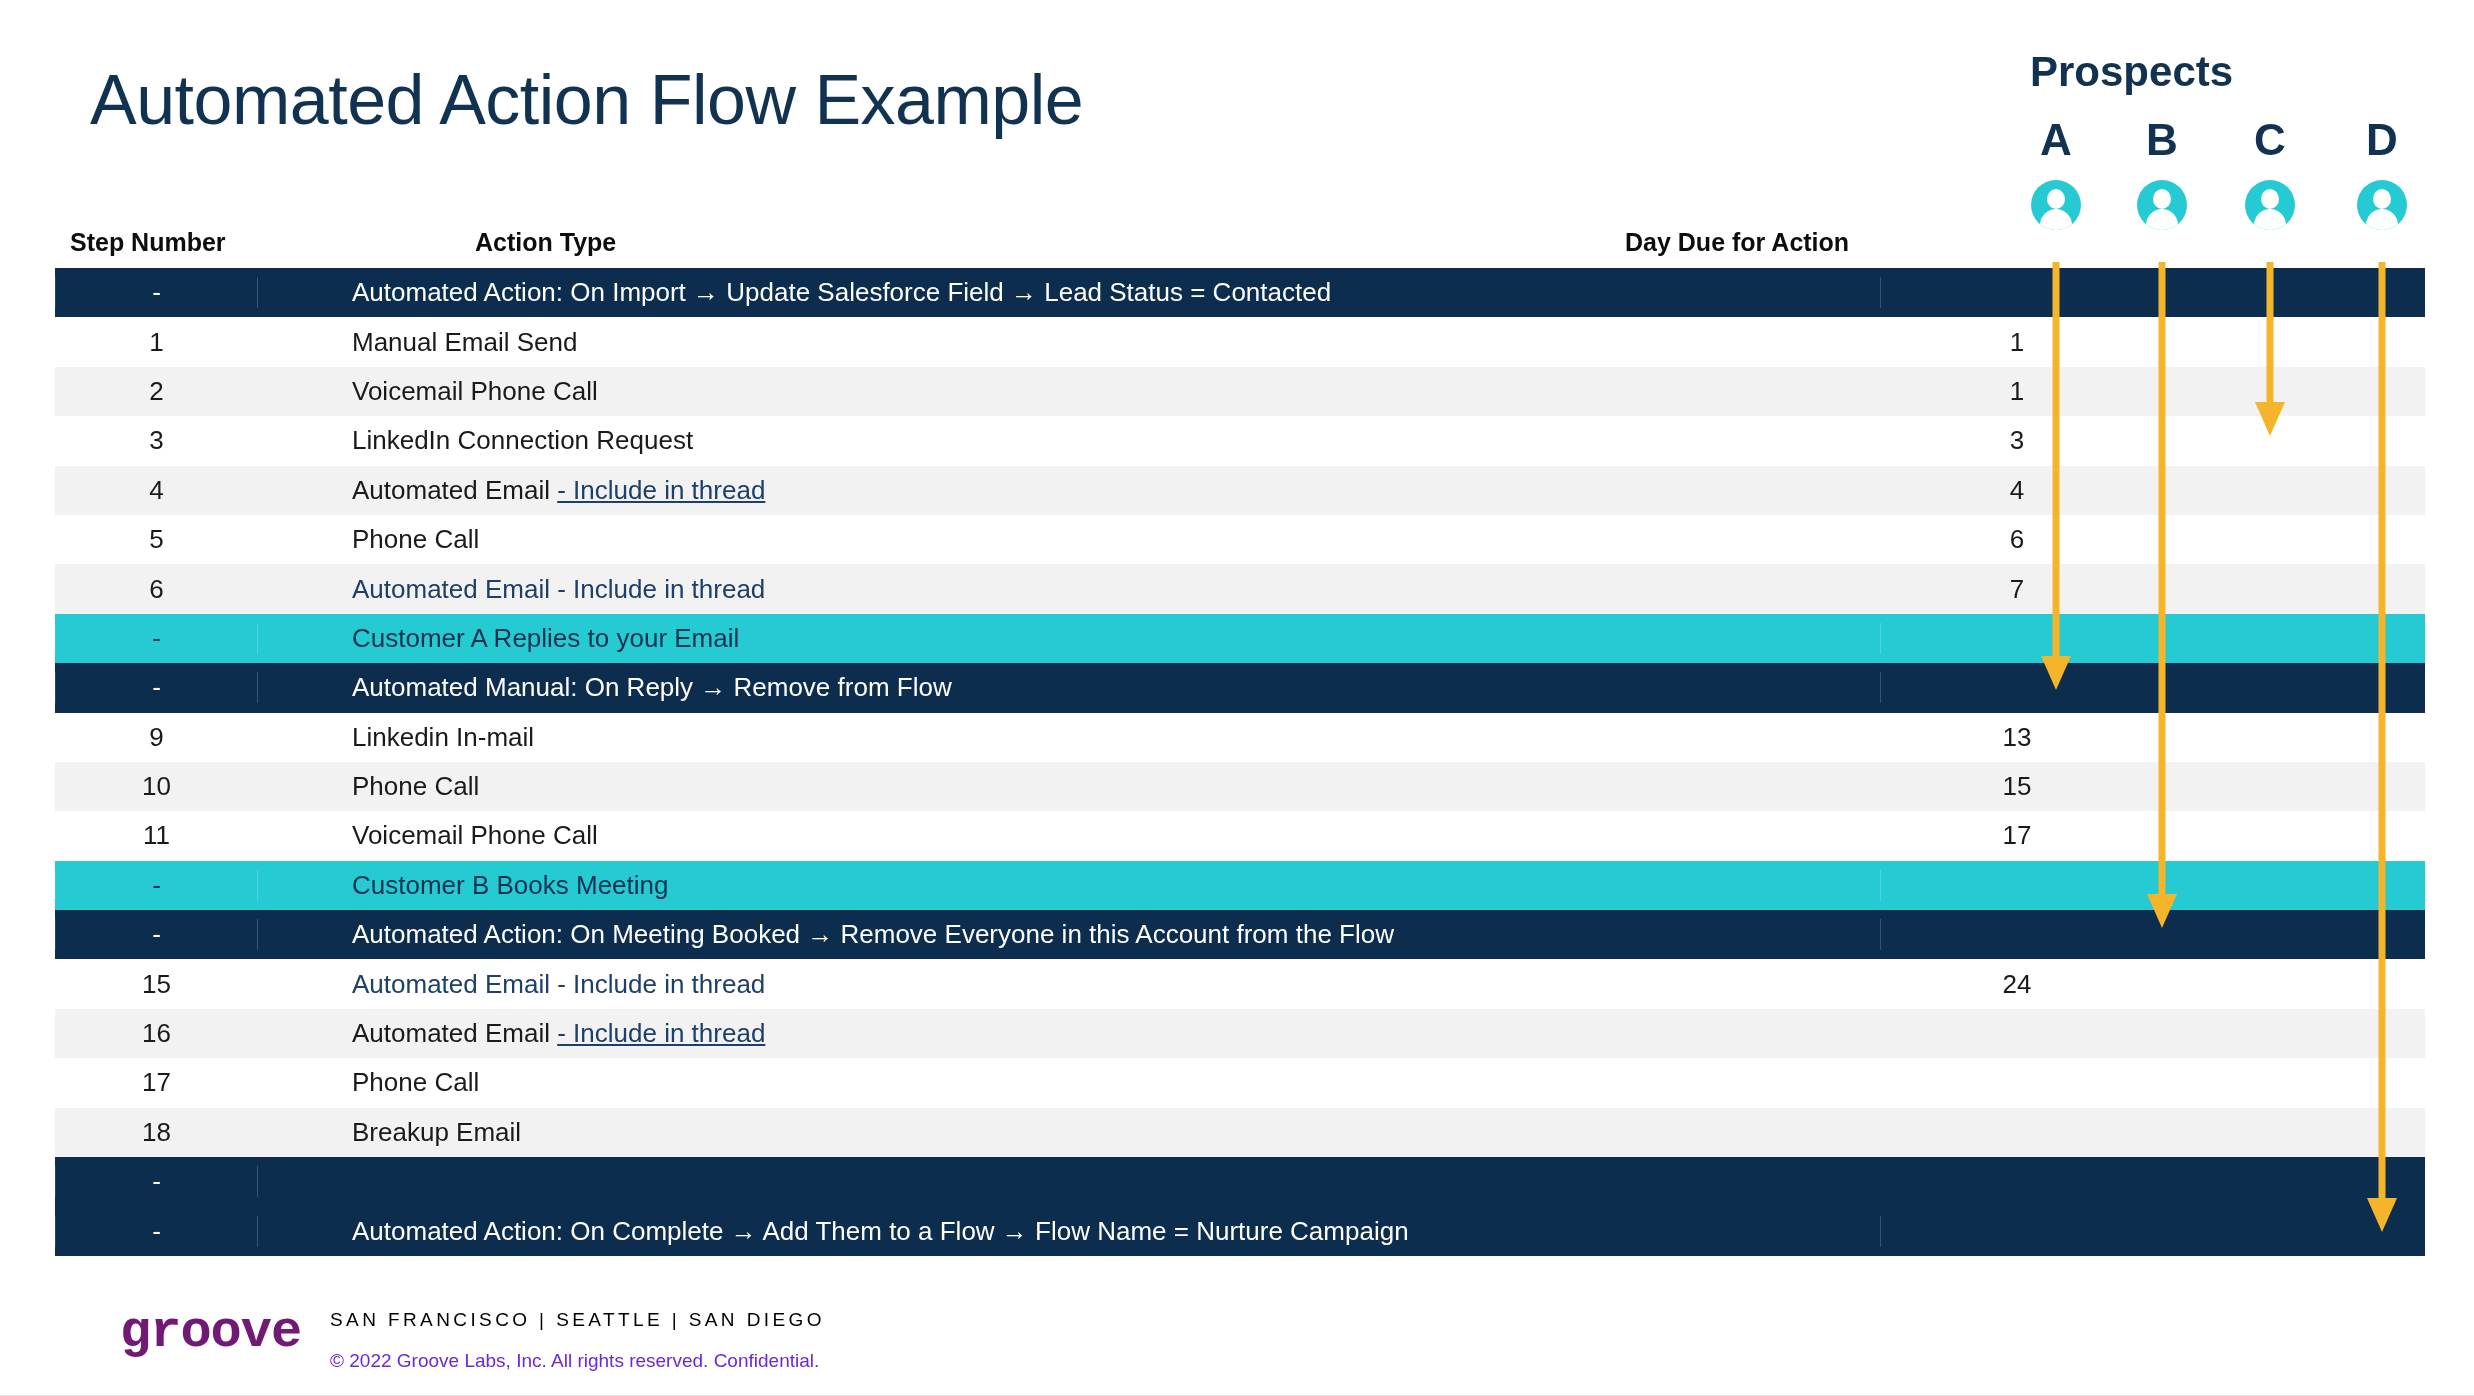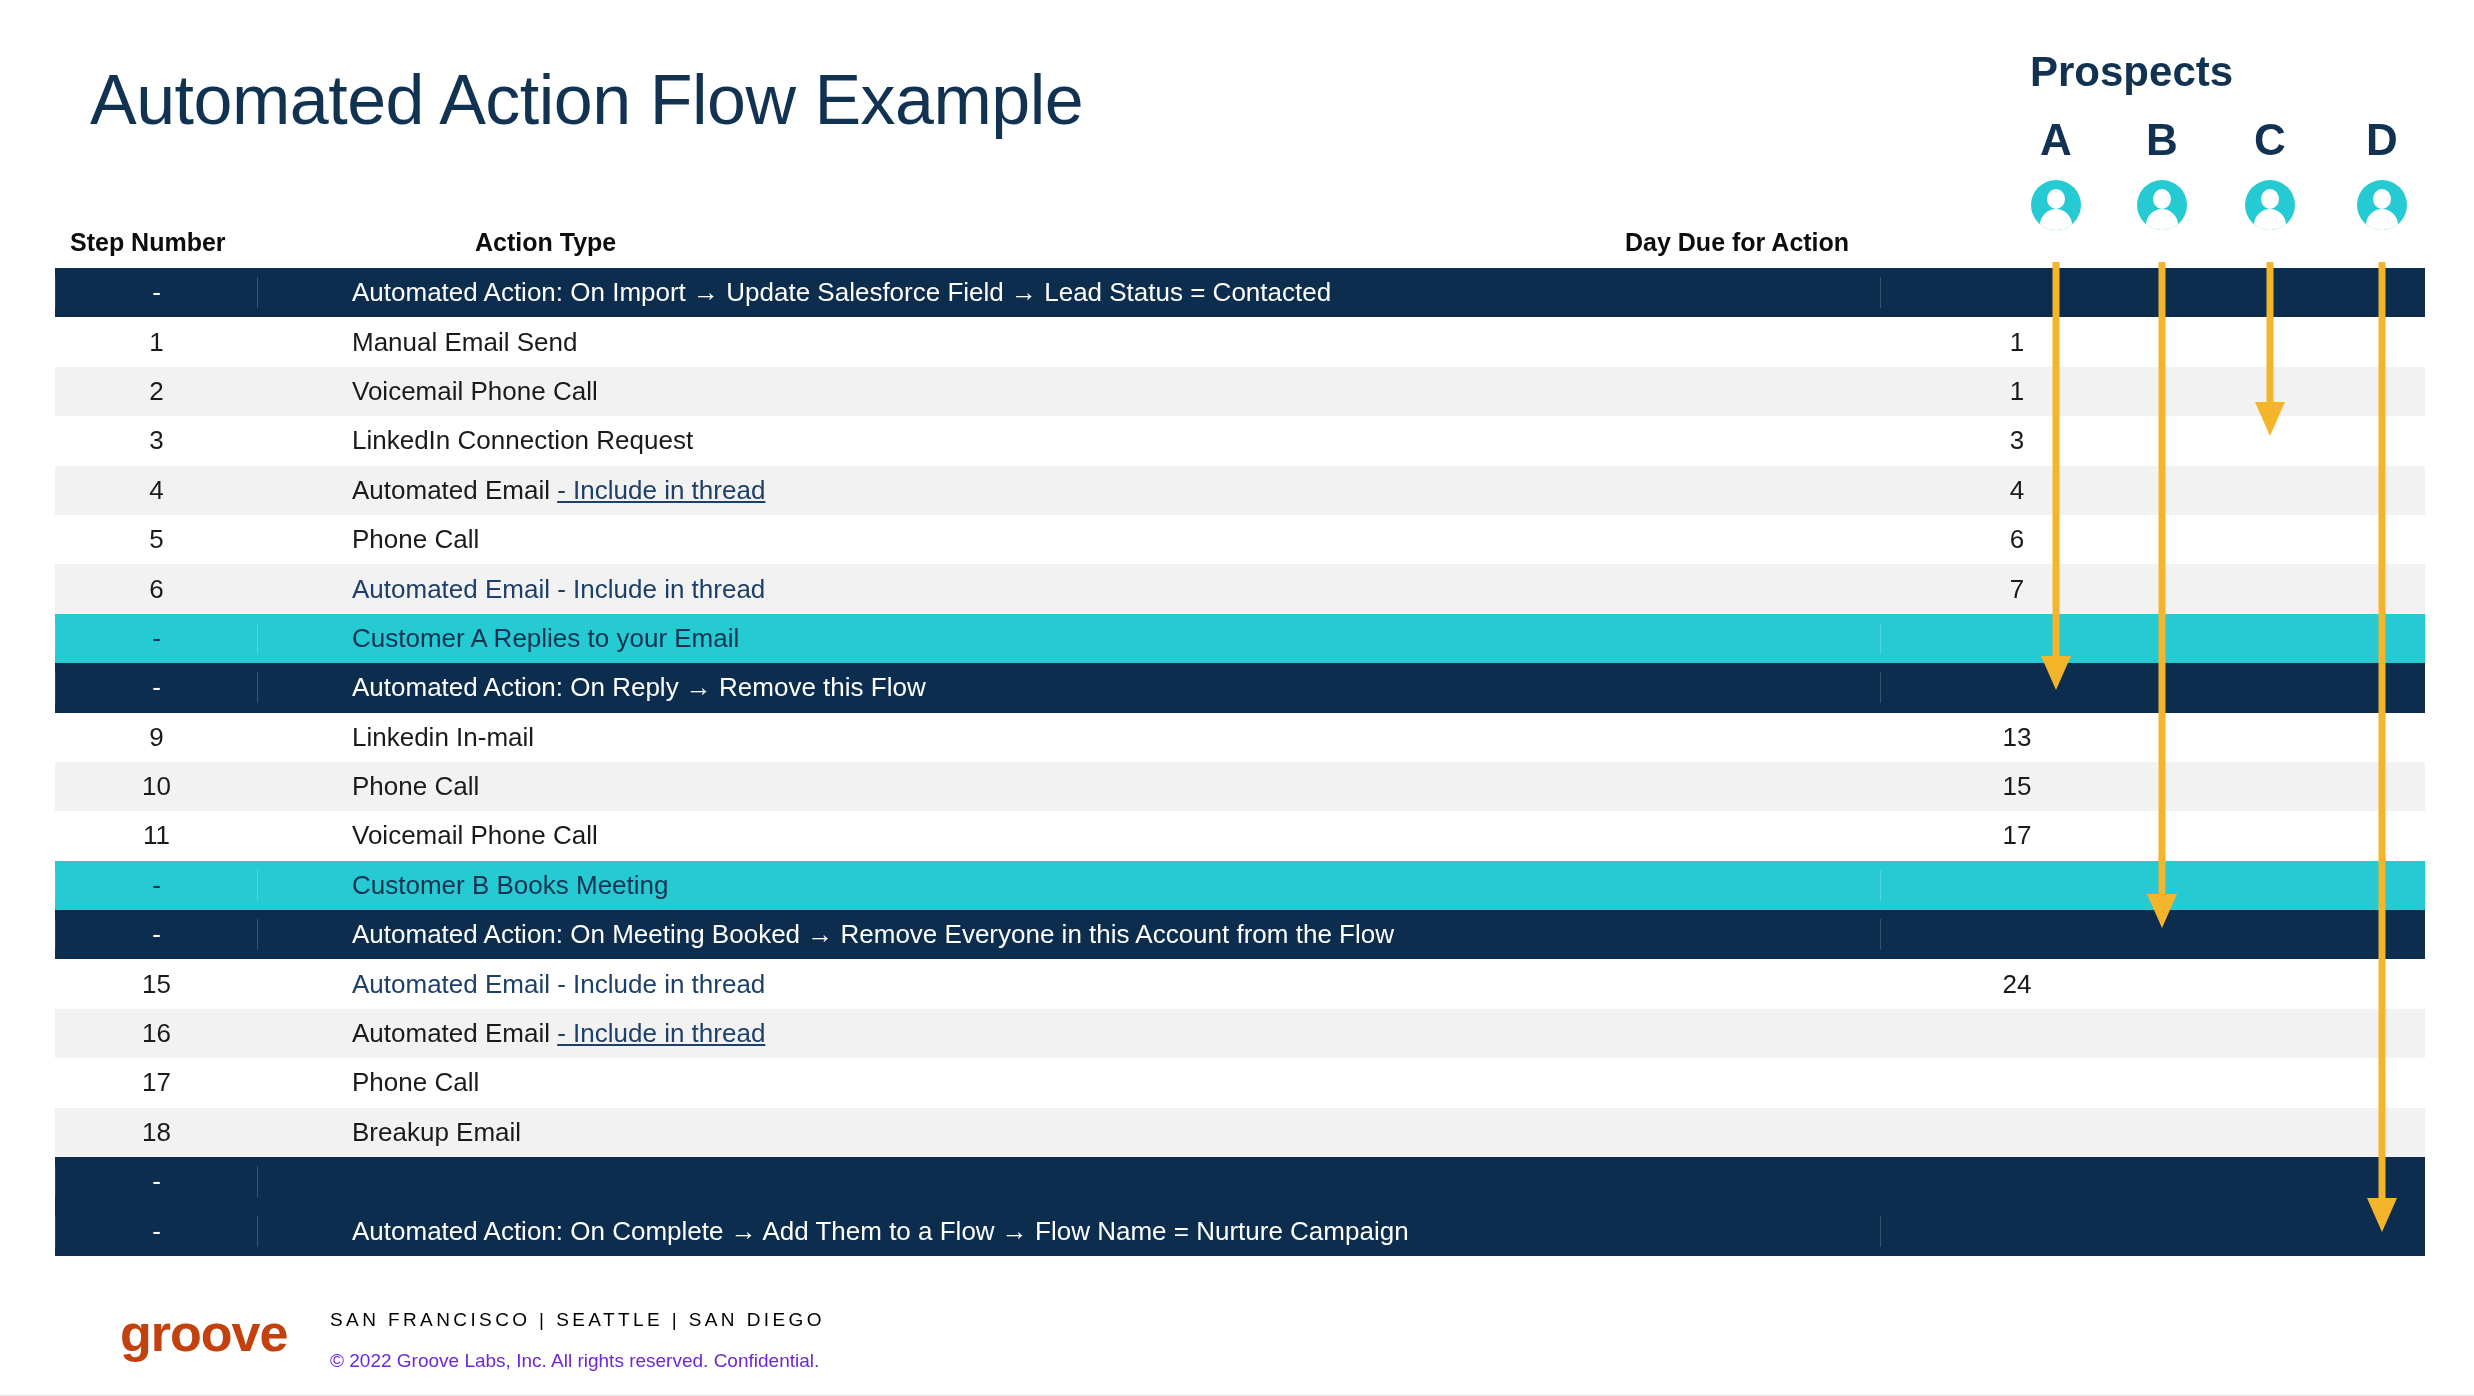--- a/index.html
+++ b/index.html
@@ -74,22 +74,22 @@
   .row.navy .c-p:last-child,.row.teal .c-p:last-child{border-right:none;}
   .row.navy .c-step,.row.teal .c-step{border-left:1px solid rgba(255,255,255,0.10);}
 
   .blue{color:#1d3f68;text-decoration:underline;}
   .allblue{color:#1d3f68 !important;}
 
   
   .footer{position:absolute;left:0;top:1295px;width:2474px;height:101px;}
   .logo{
     position:absolute;left:120px;top:8px;
-    font-size:52px;font-weight:700;color:#c2410c;letter-spacing:-1px;
-    font-family:Liberation Sans, sans-serif;
+    font-size:52px;font-weight:700;color:#701a75;letter-spacing:-1px;
+    font-family:Liberation Mono, monospace;
   }
   .cities{
     position:absolute;left:330px;top:14px;
     font-size:19px;letter-spacing:3.4px;color:#000000;font-weight:400;
   }
   .copy{
     position:absolute;left:330px;top:55px;
     font-size:19px;color:#6d28d9;
   }
   .footrule{position:absolute;left:0;top:100px;width:2474px;height:1px;background:#e2e2e2;}
@@ -216,21 +216,21 @@
         <div class="c-action"><span class="">Customer A Replies to your Email</span></div>
         <div class="c-day"></div>
         <div class="c-p"></div>
         <div class="c-p"></div>
         <div class="c-p"></div>
         <div class="c-p"></div>
       </div>
       <div class="row navy">
         <div class="c-step">-</div>
         <div class="c-gap"></div>
-        <div class="c-action"><span class="">Automated Action: On Reply → Remove this Flow</span></div>
+        <div class="c-action"><span class="">Automated Manual: On Reply → Remove from Flow</span></div>
         <div class="c-day"></div>
         <div class="c-p"></div>
         <div class="c-p"></div>
         <div class="c-p"></div>
         <div class="c-p"></div>
       </div>
       <div class="row white">
         <div class="c-step">9</div>
         <div class="c-gap"></div>
         <div class="c-action"><span class="">Linkedin In-mail</span></div>

